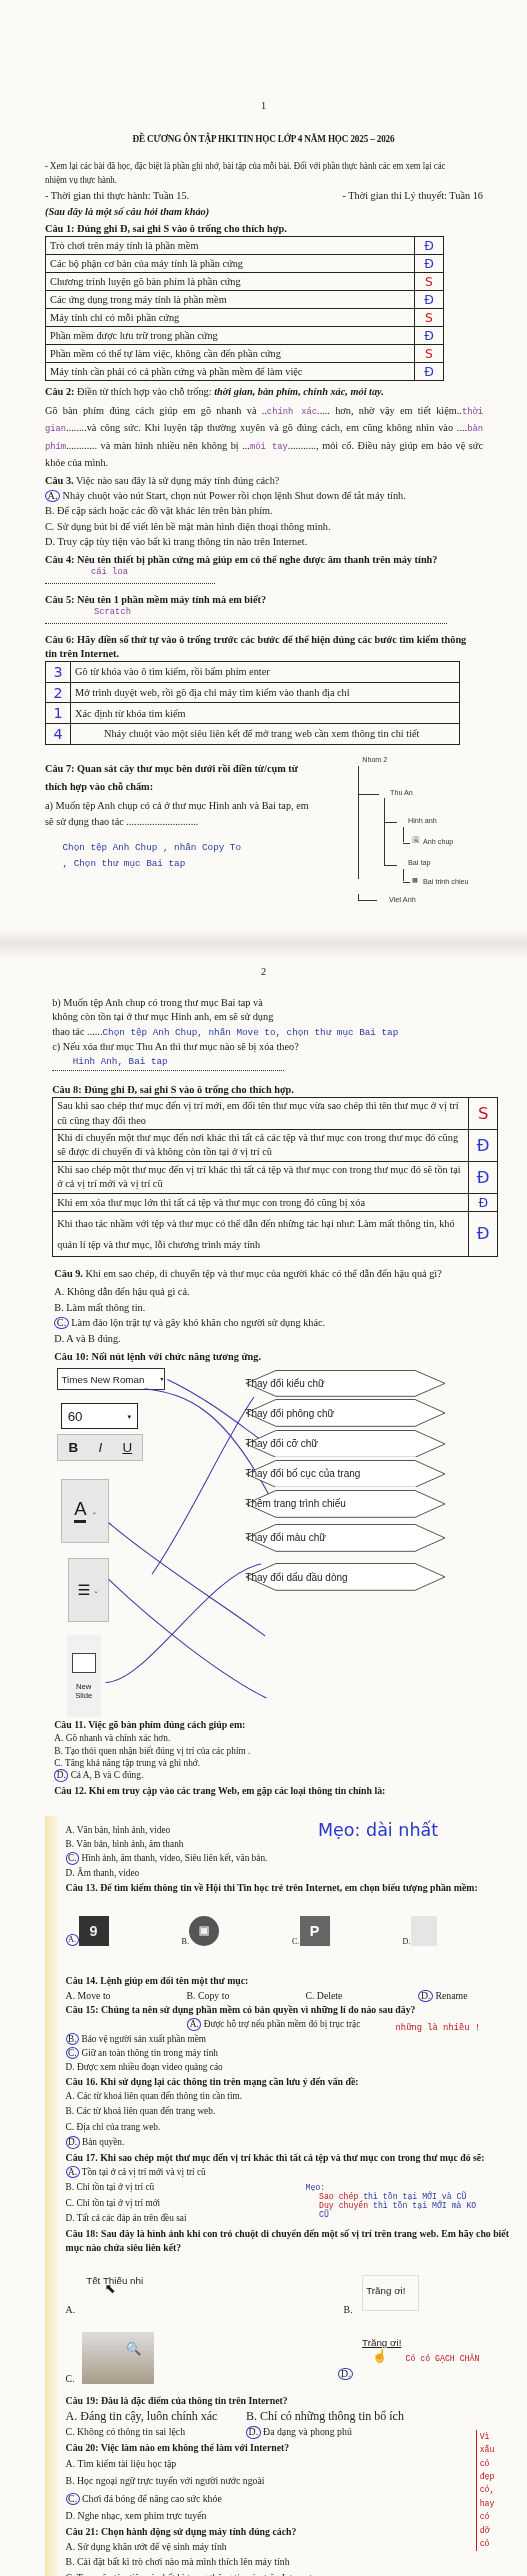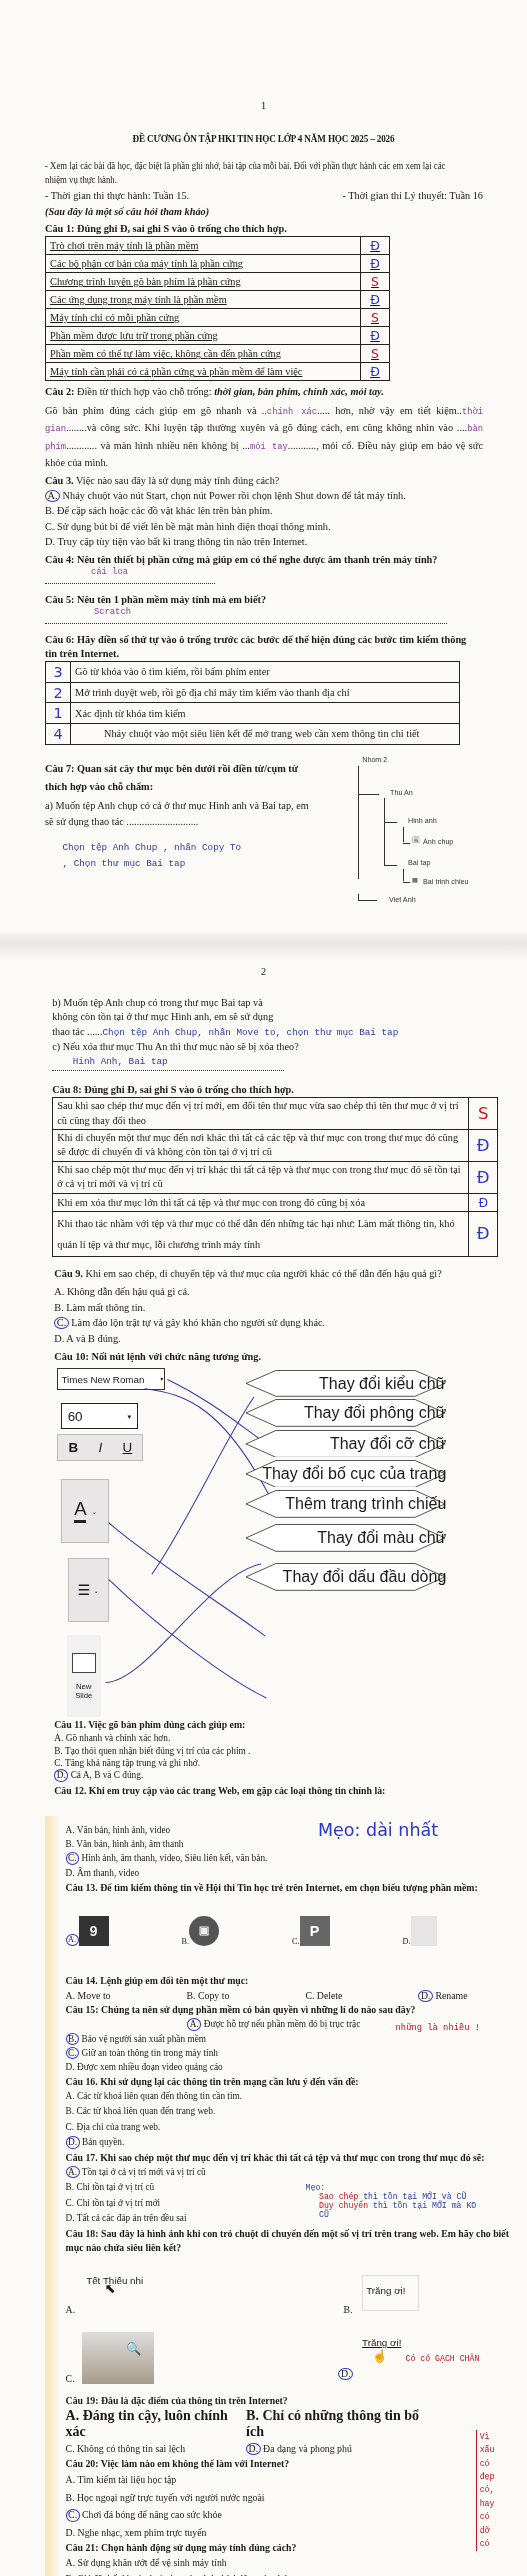--- a/index.html
+++ b/index.html
@@ -19,21 +19,21 @@
   table.tf { border-collapse: collapse; width: 100%; font-size: 10.3px; }
   table.tf td { border: 0.8px solid #222; padding: 1px 4.1px; height: 15.5px; vertical-align: middle; }
   table.tf td.mark { width: 29px; text-align: center; font-size: 12.4px; }
   .circ { display: inline-block; border: 1px solid #2b36c8; border-radius: 50%; padding: 0 1.5px; line-height: 10.3px; }
   .opt { font-size: 10.3px; line-height: 15.5px; }
   .row2 { display: flex; }
   .row2 > div { flex: 1; }
   .row4 { display: flex; justify-content: space-between; }
   .tree { position: absolute; font-family: "Liberation Sans", sans-serif; font-size: 7.2px; color: #333; }
   .tree .ln { position: absolute; background: #333; }
-  .hex { position: relative; width: 201px; height: 28px; display: flex; align-items: center; justify-content: flex-end; font-family: "Liberation Sans", sans-serif; font-size: 16px; margin-bottom: 2.1px; }
+  .hex { position: relative; width: 201px; height: 28px; display: flex; align-items: center; justify-content: flex-start; font-family: "Liberation Sans", sans-serif; font-size: 10px; margin-bottom: 2.1px; }
   .hex svg { position: absolute; inset: 0; }
   .hex span { position: relative; }
   .btnimg { background: #e8e6e6; border: 0.5px solid #bbb; display: flex; align-items: center; justify-content: center; font-family: "Liberation Sans", sans-serif; }
   .icon-box { display: inline-flex; align-items: center; justify-content: center; width: 30px; height: 30px; background: #333; color: #eee; font-family: "Liberation Sans", sans-serif; font-weight: bold; font-size: 14.4px; vertical-align: bottom; }
   .sep { height: 31px; background: linear-gradient(#fbfaf7, #e9e6e0 40%, #fbfaf7); }
 </style>
 </head>
 <body>
 
 <div class="page" style="padding-top:100px;">
@@ -41,21 +41,21 @@
   <div class="title" style="margin-top:20.6px;">ĐỀ CƯƠNG ÔN TẬP HKI TIN HỌC LỚP 4 NĂM HỌC 2025 – 2026</div>
   <div class="p" style="margin-top:15.5px; width:422px; transform:scaleX(0.85); transform-origin:left; width:495px;">- Xem lại các bài đã học, đặc biệt là phần ghi nhớ, bài tập của mỗi bài. Đối với phần thực hành các em xem lại các nhiệm vụ thực hành.</div>
   <div class="p" style="display:flex; justify-content:space-between; width:438px; margin-top:2.1px;">
     <span>- Thời gian thi thực hành: Tuần 15.</span>
     <span>- Thời gian thi Lý thuyết: Tuần 16</span>
   </div>
   <div class="p i b" style="margin-top:2.1px;">(Sau đây là một số câu hỏi tham khảo)</div>
 
   
   <div class="p b" style="margin-top:3.1px;">Câu 1: Đúng ghi Đ, sai ghi S vào ô trống cho thích hợp.</div>
-  <table class="tf" style="width:345px;text-decoration:underline;">
+  <table class="tf" style="width:399px;">
     <tbody>
       <tr>
           <td>Trò chơi trên máy tính là phần mềm</td>
           <td class="mark ink-blue">Đ</td>
         </tr>
       <tr>
           <td>Các bộ phận cơ bản của máy tính là phần cứng</td>
           <td class="mark ink-blue">Đ</td>
         </tr>
       <tr>
@@ -379,21 +379,21 @@
       <div style="position:absolute; left:278px; top:82px; font-size:9.8px;">
         <div style="position:absolute; left:18.5px; top:0; font-family:'Liberation Sans',sans-serif; text-decoration:underline; white-space:nowrap;">Trăng ơi!</div>
         <div style="position:absolute; left:29px; top:11.3px; font-size:12.4px;">☝</div>
         <div style="position:absolute; left:-5.2px; top:31px;"><span class="circ">D.</span></div>
         <div class="hand-red" style="position:absolute; left:62px; top:17.5px; font-size:8.2px; white-space:nowrap;">Có có GẠCH CHÂN</div>
       </div>
     </div>
 
     <div style="position:relative;">
       <div class="p b" style="font-size:9.8px;">Câu 19: Đâu là đặc điểm của thông tin trên Internet?</div>
-      <div class="row2" style="width:361px; font-size:14px; line-height:16.5px;font-weight:bold;">
+      <div class="row2" style="width:361px; font-size:12px; line-height:16.5px;">
         <div><span>A.</span> <span>Đáng tin cậy, luôn chính xác</span></div>
         <div><span>B.</span> <span>Chỉ có những thông tin bổ ích</span></div>
       </div>
       <div class="row2" style="width:361px; font-size:9.8px; line-height:16.5px;">
         <div><span>C.</span> <span>Không có thông tin sai lệch</span></div>
         <div><span class="circ">D.</span> <span>Đa dạng và phong phú</span></div>
       </div>
       <div style="position:absolute; left:410px; top:36px; border-left:1px solid #d0101c; padding-left:3.1px; line-height:13.4px;">
         <div class="hand-red" style="font-size:8.2px;">Vì xấu có</div>
         <div class="hand-red" style="font-size:8.2px;">đẹp có,</div>

